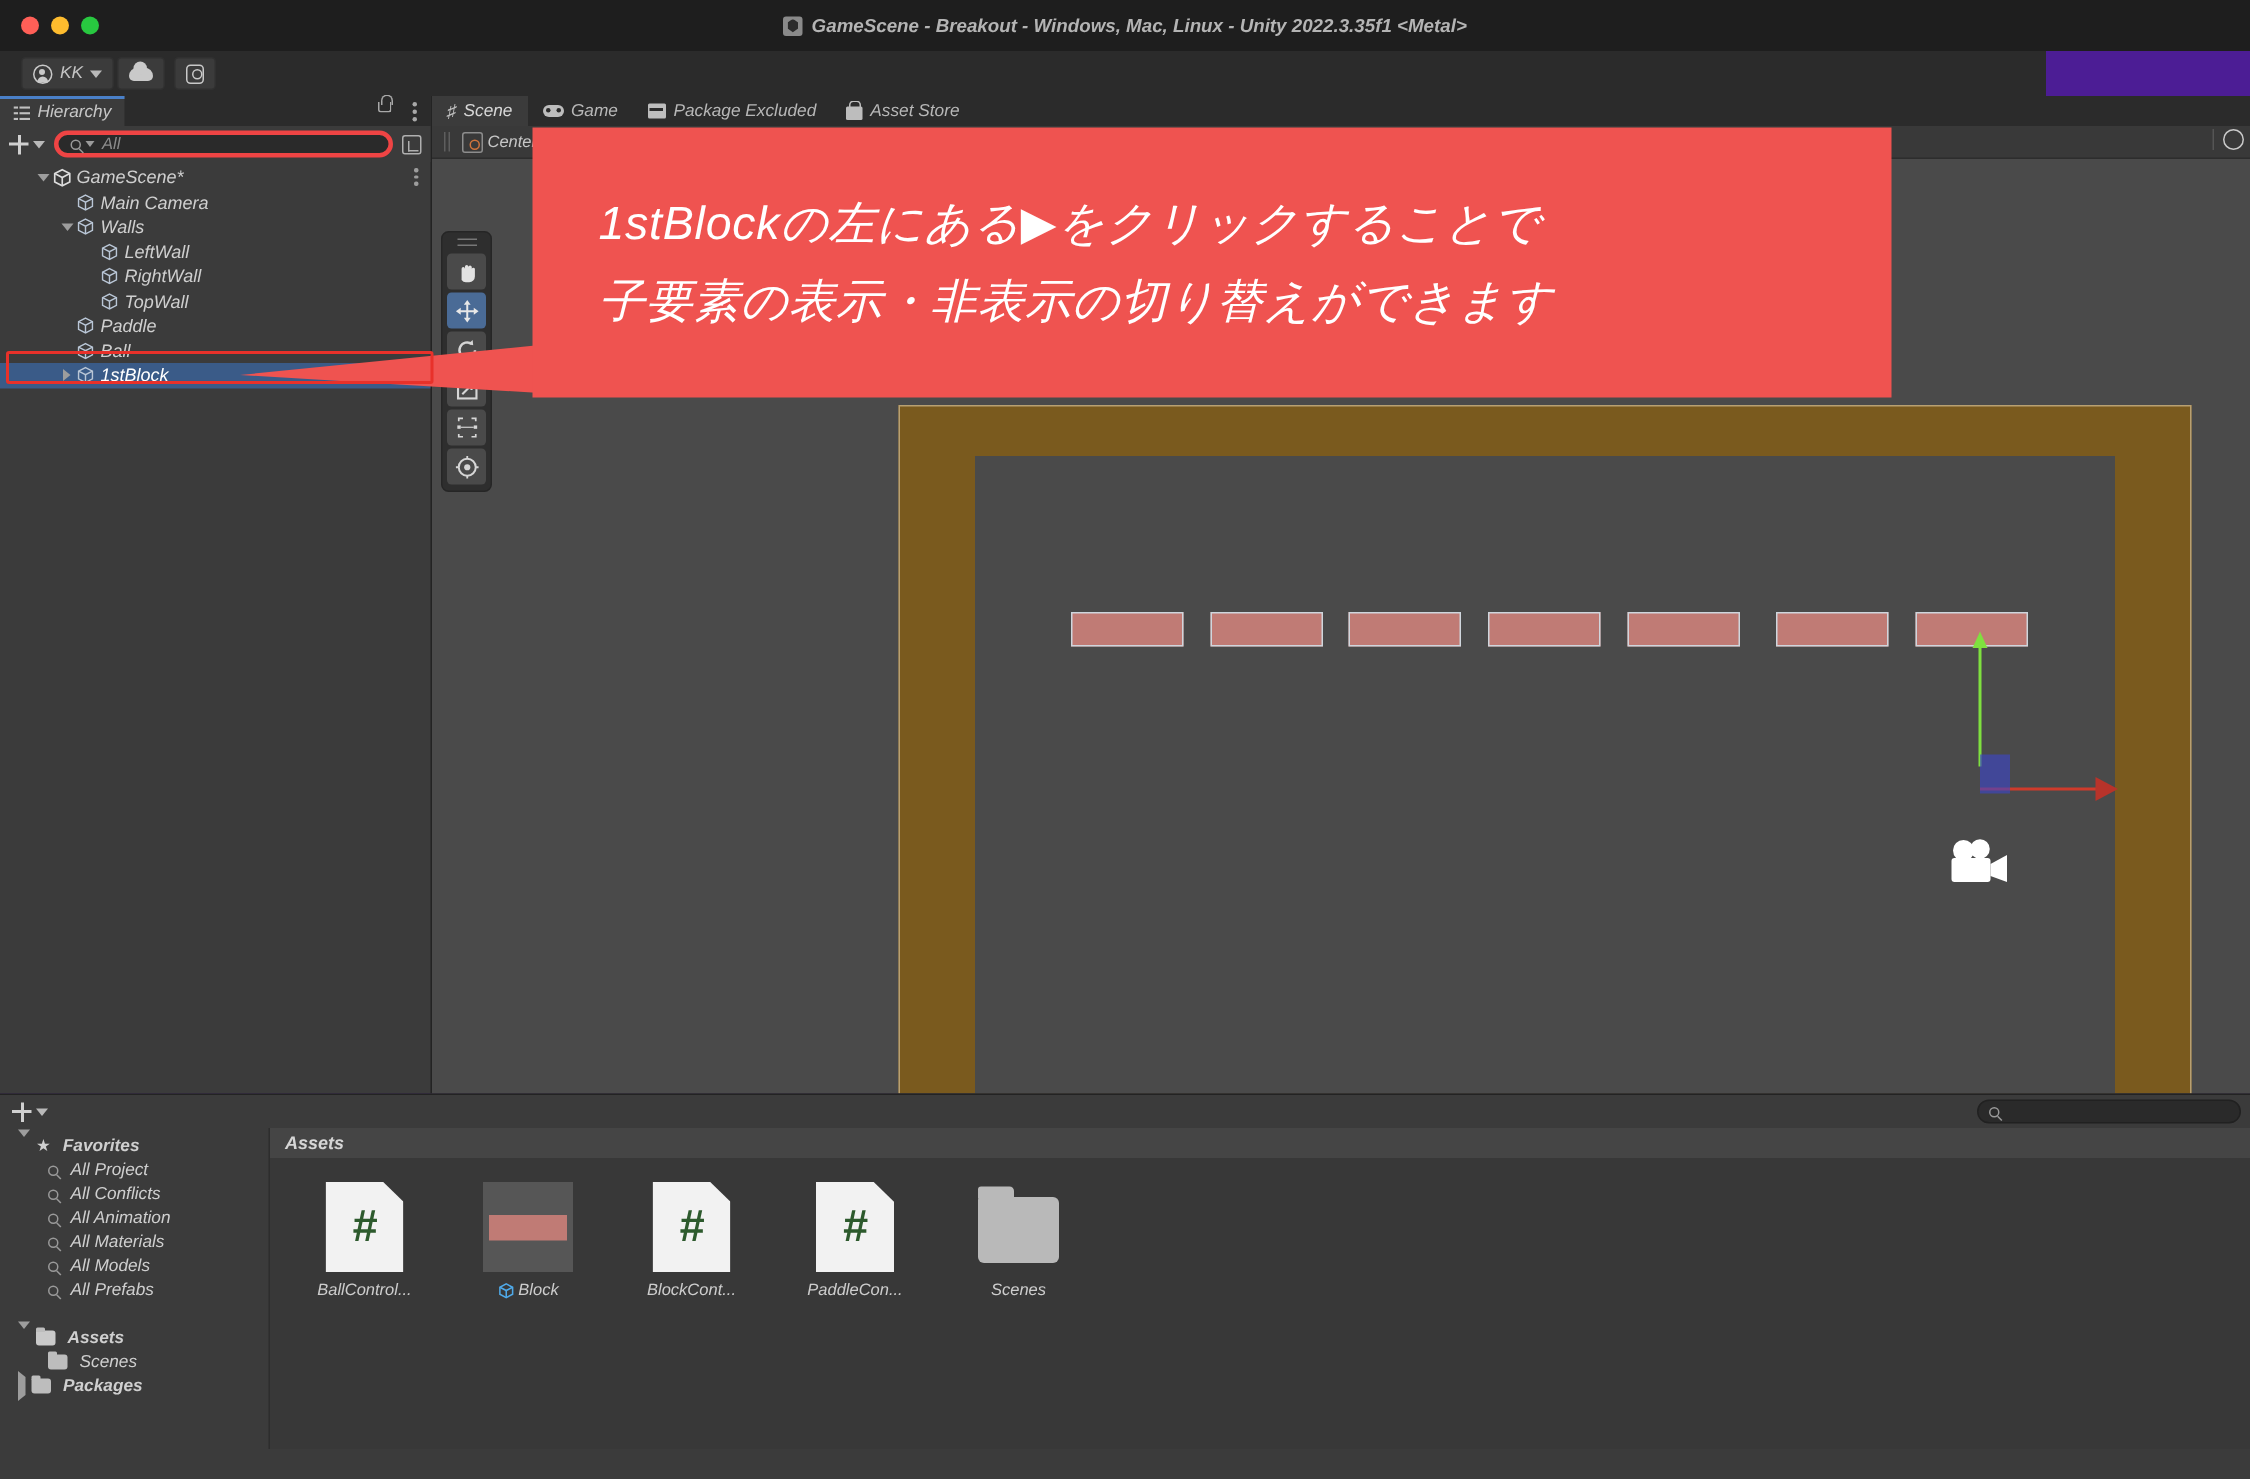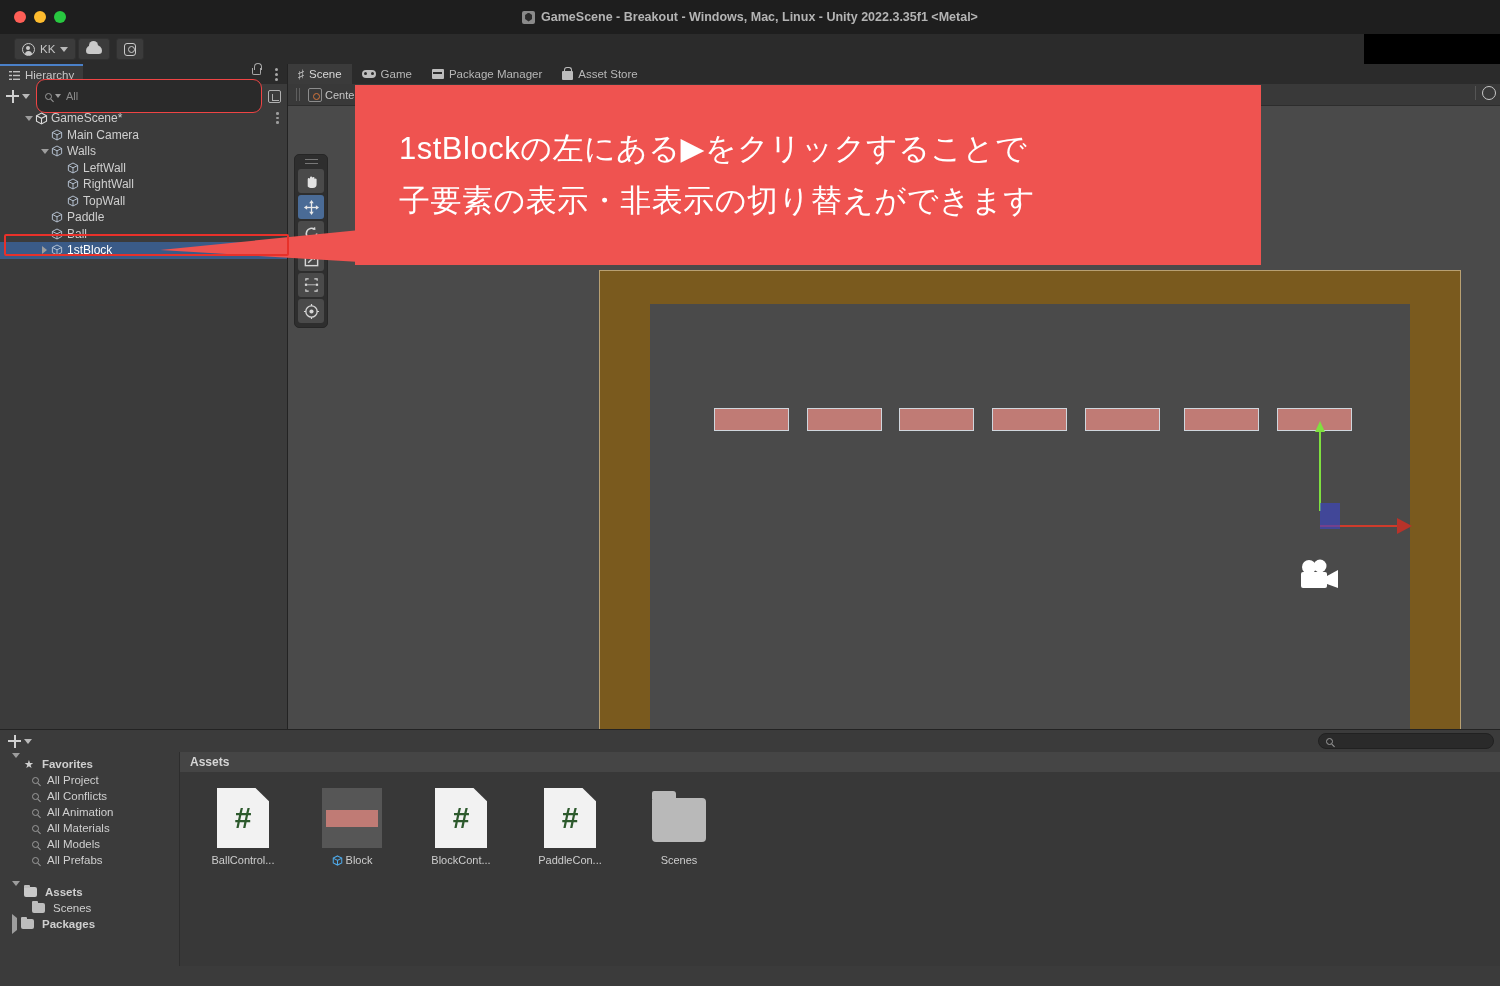--- a/index.html
+++ b/index.html
@@ -2,21 +2,21 @@
 <html><head>
 <meta charset="utf-8">
 <style>
   * { box-sizing: border-box; margin: 0; padding: 0; }
   html, body {
     width: 1500px; height: 986px;
     background: #1c1c1c;
     font-family: "Liberation Sans", "DejaVu Sans", sans-serif;
     overflow: hidden;
   }
-  #app { position: relative; width: 1500px; height: 986px; background: #000000; }
+  #app { position: relative; width: 1500px; height: 986px; background: #4c1d95; font-style: italic; }
 
   
   .titlebar {
     position: absolute; left: 0; top: 0; width: 1500px; height: 34px;
     background: #1e1e1e;
   }
   .traffic { position: absolute; left: 14px; top: 11px; display: flex; gap: 8px; }
   .dot { width: 12px; height: 12px; border-radius: 50%; }
   .dot.red { background: #ff5f57; }
   .dot.yellow { background: #febc2e; }
@@ -141,23 +141,23 @@
     padding: 0 6px; gap: 6px; position: relative;
   }
   .plus-btn { display: flex; align-items: center; gap: 3px; }
   .plus-ic { position: relative; width: 13px; height: 13px; }
   .plus-ic::before, .plus-ic::after {
     content: ""; position: absolute; background: #d0d0d0;
   }
   .plus-ic::before { left: 0; top: 5.5px; width: 13px; height: 2px; }
   .plus-ic::after { left: 5.5px; top: 0; width: 2px; height: 13px; }
   .hier-search {
-    flex: 1; height: 34px; background: #2a2a2a; border-radius: 9px;
+    flex: 1; height: 18px; background: #2a2a2a; border-radius: 9px;
     display: flex; align-items: center; padding: 0 8px; gap: 5px;
-    border: 1px solid #ef4444;
+    border: 3px solid #ef4444;
   }
   .mag-ic {
     width: 7px; height: 7px; border: 1.4px solid #9a9a9a; border-radius: 50%;
     position: relative; flex: none;
   }
   .mag-ic::after {
     content: ""; position: absolute; right: -3px; bottom: -2.5px;
     width: 4px; height: 1.4px; background: #9a9a9a; transform: rotate(45deg);
   }
   .hier-search span { color: #8c8c8c; font-size: 11px; }
@@ -685,21 +685,21 @@
         <div class="stab active">
           <span class="hash-ic">♯</span>
           <span>Scene</span>
         </div>
         <div class="stab">
           <span class="gamepad-ic"></span>
           <span>Game</span>
         </div>
         <div class="stab">
           <span class="pkg-ic"></span>
-          <span>Package Manager</span>
+          <span>Package Excluded</span>
         </div>
         <div class="stab">
           <span class="store-ic"></span>
           <span>Asset Store</span>
         </div>
       </div>
     <div class="scene-toolbar2">
       <span class="grip"></span>
       <div class="pivot-btn">
         <span class="pivot-ic"></span>

